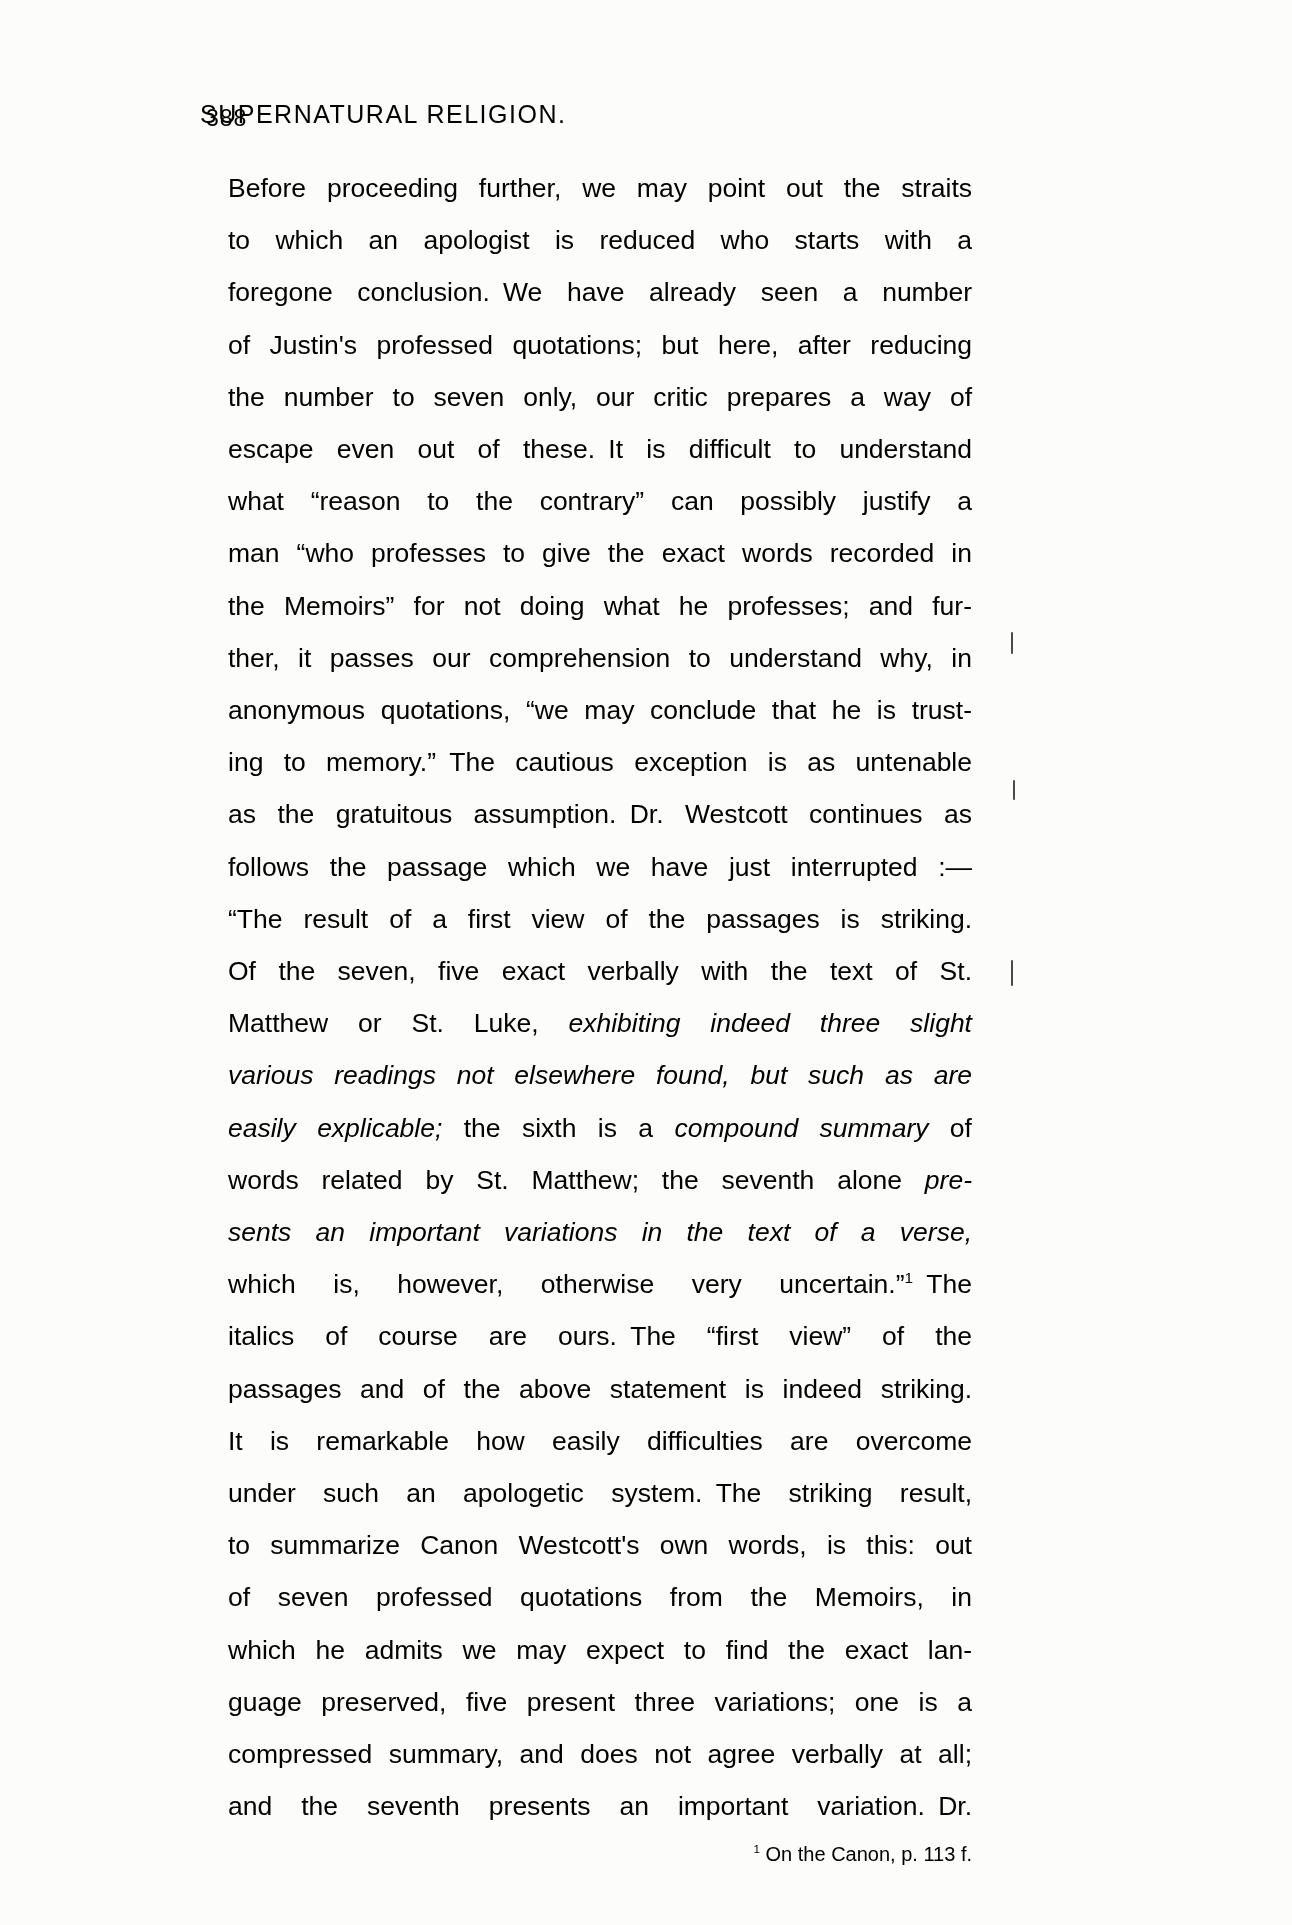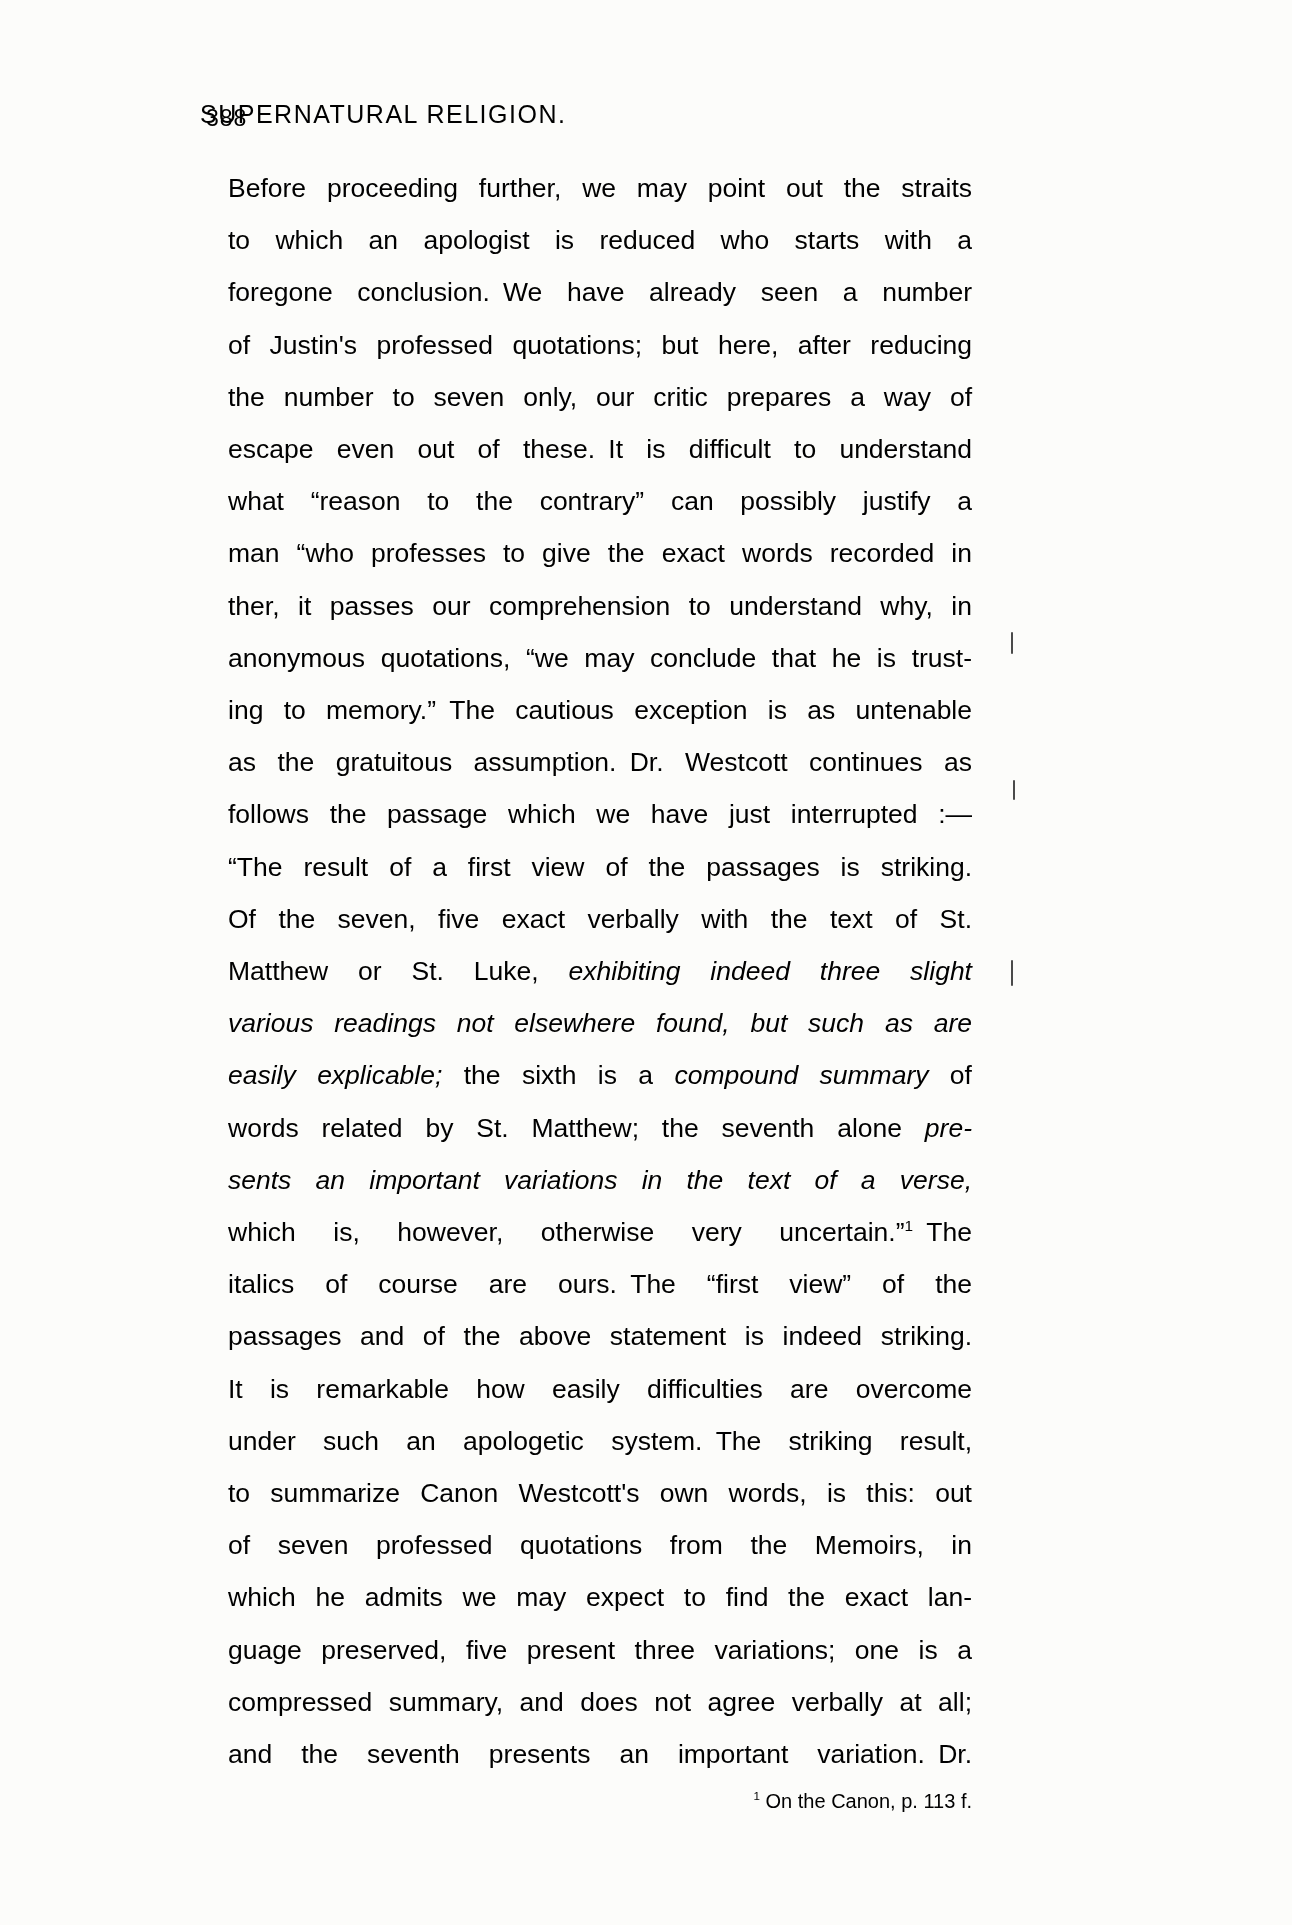--- a/index.html
+++ b/index.html
@@ -85,20 +85,21 @@
     </div>
     <div class="body-text" id="body-lines">
         <div class="line"><span>Before proceeding further, we may point out the straits</span></div>
         <div class="line"><span>to which an apologist is reduced who starts with a</span></div>
         <div class="line"><span>foregone conclusion. We have already seen a number</span></div>
         <div class="line"><span>of Justin's professed quotations; but here, after reducing</span></div>
         <div class="line"><span>the number to seven only, our critic prepares a way of</span></div>
         <div class="line"><span>escape even out of these. It is difficult to understand</span></div>
         <div class="line"><span>what “reason to the contrary” can possibly justify a</span></div>
         <div class="line"><span>man “who professes to give the exact words recorded in</span></div>
+        <div class="line"><span>the Memoirs” for not doing what he professes; and fur-</span></div>
         <div class="line"><span>ther, it passes our comprehension to understand why, in</span></div>
         <div class="line"><span>anonymous quotations, “we may conclude that he is trust-</span></div>
         <div class="line"><span>ing to memory.” The cautious exception is as untenable</span></div>
         <div class="line"><span>as the gratuitous assumption. Dr. Westcott continues as</span></div>
         <div class="line"><span>follows the passage which we have just interrupted :—</span></div>
         <div class="line"><span>“The result of a first view of the passages is striking.</span></div>
         <div class="line"><span>Of the seven, five exact verbally with the text of St.</span></div>
         <div class="line"><span>Matthew or St. Luke, </span><span class="italic">exhibiting indeed three slight</span></div>
         <div class="line"><span class="italic">various readings not elsewhere found, but such as are</span></div>
         <div class="line"><span class="italic">easily explicable;</span><span> the sixth is a </span><span class="italic">compound summary</span><span> of</span></div>

